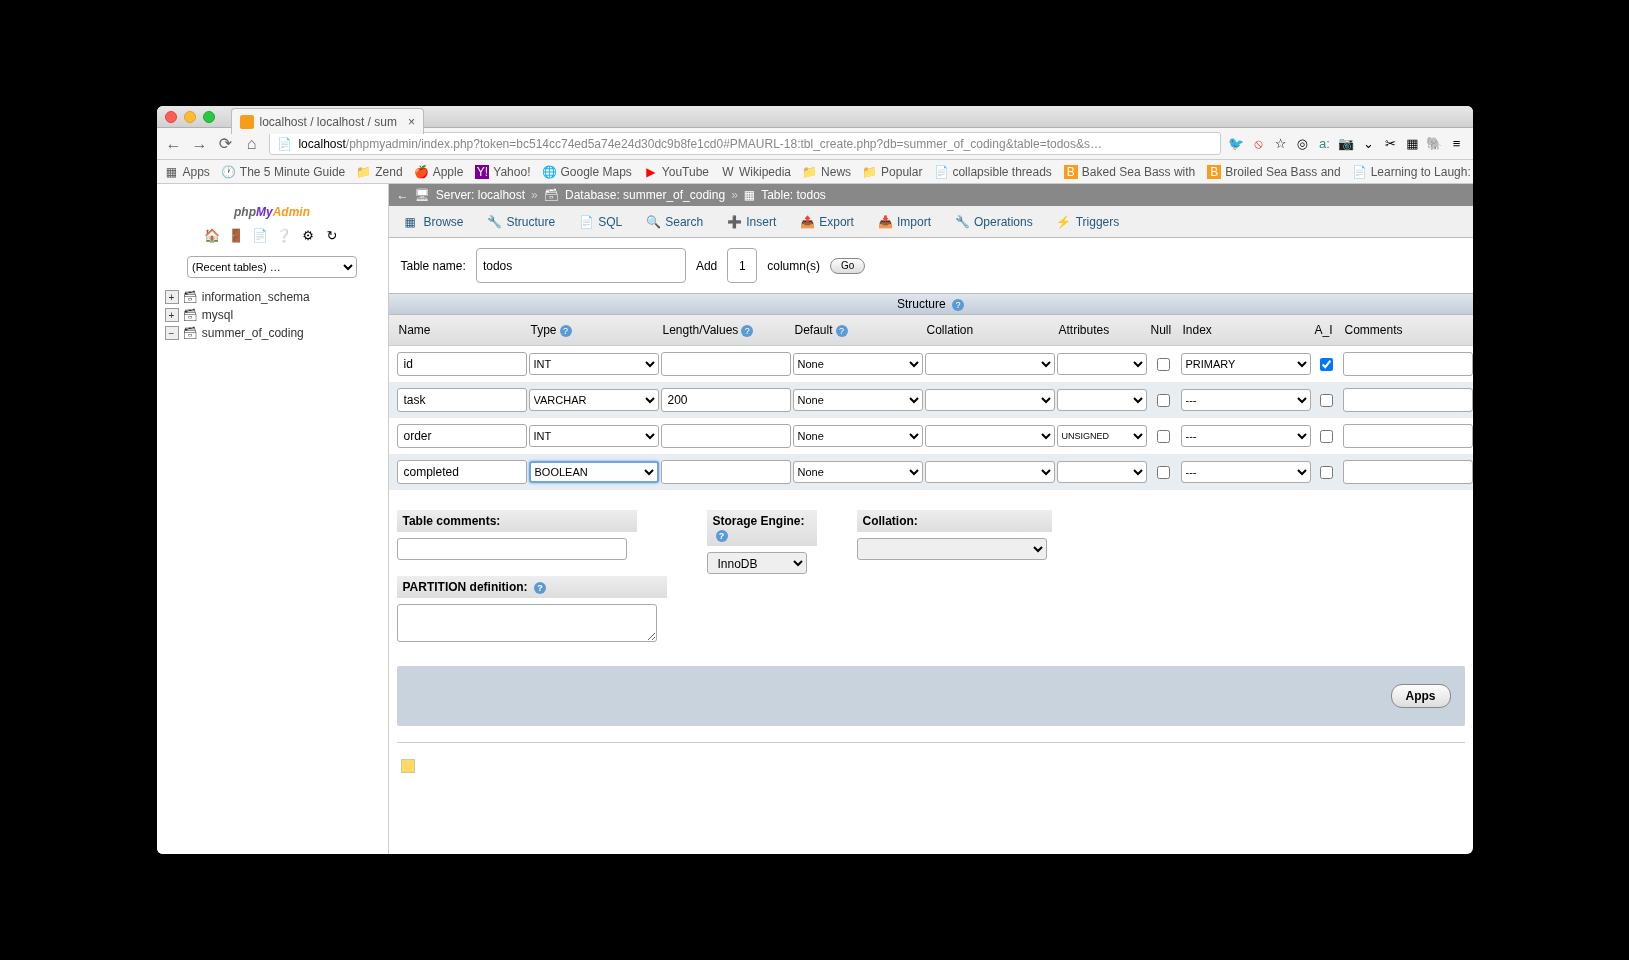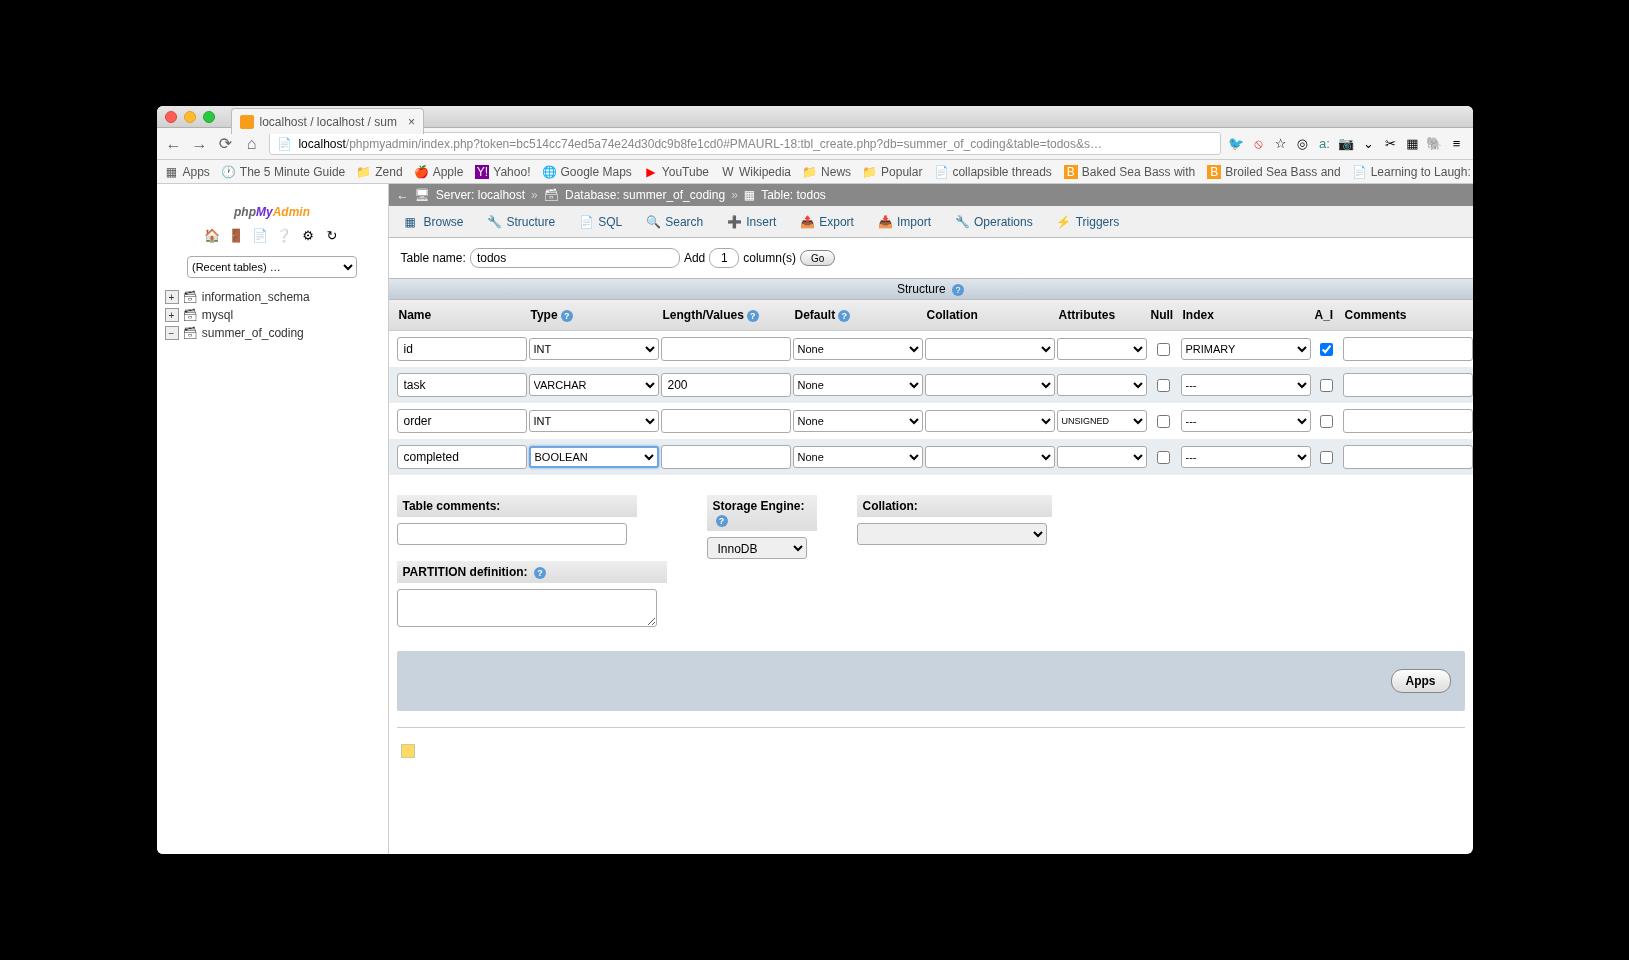--- a/index.html
+++ b/index.html
@@ -34,26 +34,26 @@
 .recent{width:170px;height:22px;border:1px solid #aaa;border-radius:4px;background:#fff;font-size:11px;margin:6px 0 10px}
 .tree{text-align:left;padding:0 8px;font-size:12px;color:#333}
 .tree .nd{display:flex;align-items:center;gap:4px;padding:2px 0}
 .tree .pm{width:14px;height:14px;border:1px solid #999;display:flex;align-items:center;justify-content:center;font-size:10px;background:#eee}
 .main{flex:1;display:flex;flex-direction:column;overflow:hidden}
 .bcbar{height:22px;background:#888;color:#fff;display:flex;align-items:center;padding:0 8px;font-size:11px;gap:6px}
 .bcbar .arrow{color:#ccc}
 .tabsrow{height:32px;background:#f0f0f0;border-bottom:1px solid #bbb;display:flex;align-items:center;padding:0 6px;gap:4px}
 .tabi{display:flex;align-items:center;gap:5px;padding:5px 10px;color:#235a81;font-size:12px;border-radius:3px}
 .tabi .ic{width:14px;height:14px;display:inline-block}
-.tbform{padding:10px 12px;display:flex;align-items:center;gap:4px;font-size:12px}
-.tbform input[type=text]{height:20px;border:1px solid #aaa;border-radius:9px;padding:0 6px}
+.tbform{padding:10px 12px;display:flex;align-items:center;gap:10px;font-size:12px}
+.tbform input[type=text]{height:35px;border:1px solid #aaa;border-radius:4px;padding:0 6px}
 .tbform .go{height:16px;padding:0 10px;border:1px solid #888;border-radius:11px;background:linear-gradient(#fdfdfd,#ddd);font-size:10px}
 .structhdr{background:linear-gradient(#e0e6ec,#c2cdd8);text-align:center;font-weight:normal;padding:3px;font-size:12px;border-top:1px solid #bbb;border-bottom:1px solid #bbb}
 .cols{display:grid;grid-template-columns:130px 130px 130px 130px 130px 90px 30px 130px 28px 130px;gap:2px;padding:4px 8px;align-items:center}
-.cols.hdr{background:linear-gradient(#eee,#ddd);font-weight:bold;font-size:11px;border-bottom:1px solid #ccc}
+.cols.hdr{background:linear-gradient(#eee,#ddd);font-weight:normal;font-size:11px;border-bottom:1px solid #ccc}
 .cols.hdr div{padding:4px 2px}
 .cols.row{padding:6px 8px}
 .cols.row.alt{background:#e8edf2}
 .cols input[type=text]{width:100%;height:24px;border:1px solid #aaa;border-radius:3px;padding:0 6px}
 .cols select{width:100%;height:22px;border:1px solid #aaa;border-radius:3px;background:#fff;font-size:11px}
 .cols select.focused{border:2px solid #6ea6e0;box-shadow:0 0 3px #6ea6e0}
 .cols select.small{font-size:9px}
 .cols input[type=checkbox]{margin:auto;display:block}
 .optsrow{display:flex;gap:40px;padding:20px 8px;font-size:12px}
 .optcol{display:flex;flex-direction:column;gap:6px}

